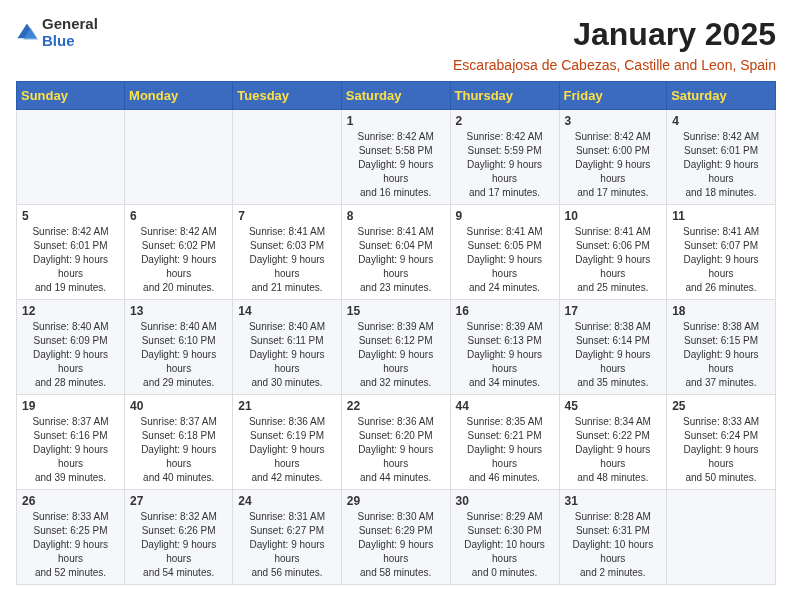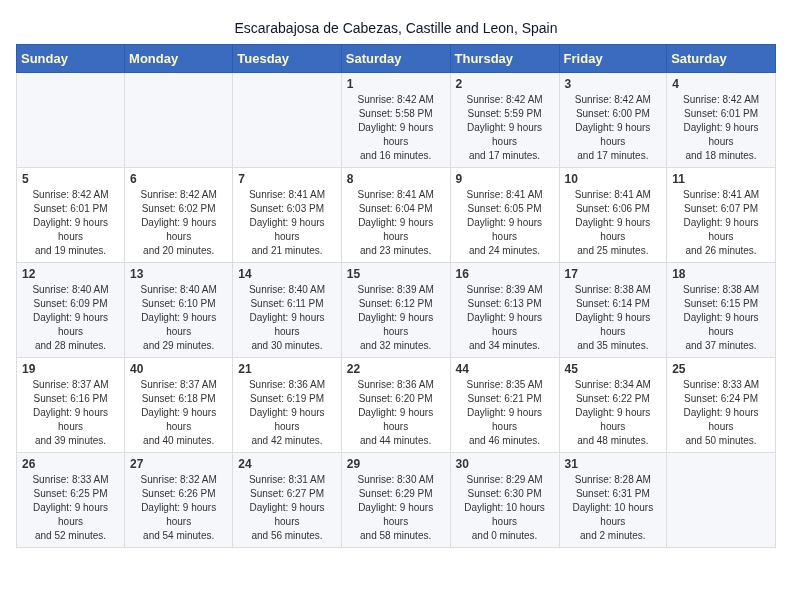--- a/index.html
+++ b/index.html
@@ -37,32 +37,32 @@
       width: 22px;
       height: 22px;
     }
     .title-month {
       font-size: 32px;
       font-weight: bold;
       color: #222;
       text-align: right;
     }
     .subtitle-location {
-      text-align: center;
+      text-align: right;
       font-size: 14px;
-      color: #0f172a;
+      color: #c2410c;
       margin-bottom: 8px;
     }
     .calendar-table {
       width: 100%;
       border-collapse: collapse;
     }
     .calendar-table th {
       background: #3a6bbf;
-      color: #fef9c3;
+      color: #fde047;
       font-size: 13px;
       font-weight: bold;
       padding: 6px 4px;
       text-align: left;
       border: 1px solid #2a5baf;
     }
     .calendar-table td {
       border: 1px solid #ddd;
       vertical-align: top;
       padding: 4px 5px;
@@ -91,20 +91,31 @@
       text-align: center;
     }
     .empty-cell {
       background: #f5f7fb !important;
     }
   </style>
 </head>
 <body>
 
 <div class="header-top">
+  <div class="logo">
+    <svg class="logo-icon" viewBox="0 0 30 30">
+      <polygon points="15,2 28,22 2,22" fill="#2a6bbf"></polygon>
+      <polygon points="20,8 30,24 10,24" fill="#4a90d9" opacity="0.7"></polygon>
+    </svg>
+    <div>
+      <div class="logo-text-general">General</div>
+      <div class="logo-text-blue">Blue</div>
+    </div>
+  </div>
+  <div class="title-month">January 2025</div>
 </div>
 
 <div class="subtitle-location">Escarabajosa de Cabezas, Castille and Leon, Spain</div>
 
 <table class="calendar-table">
   <thead>
     <tr id="header-row">
         <th>Sunday</th>
         <th>Monday</th>
         <th>Tuesday</th>

